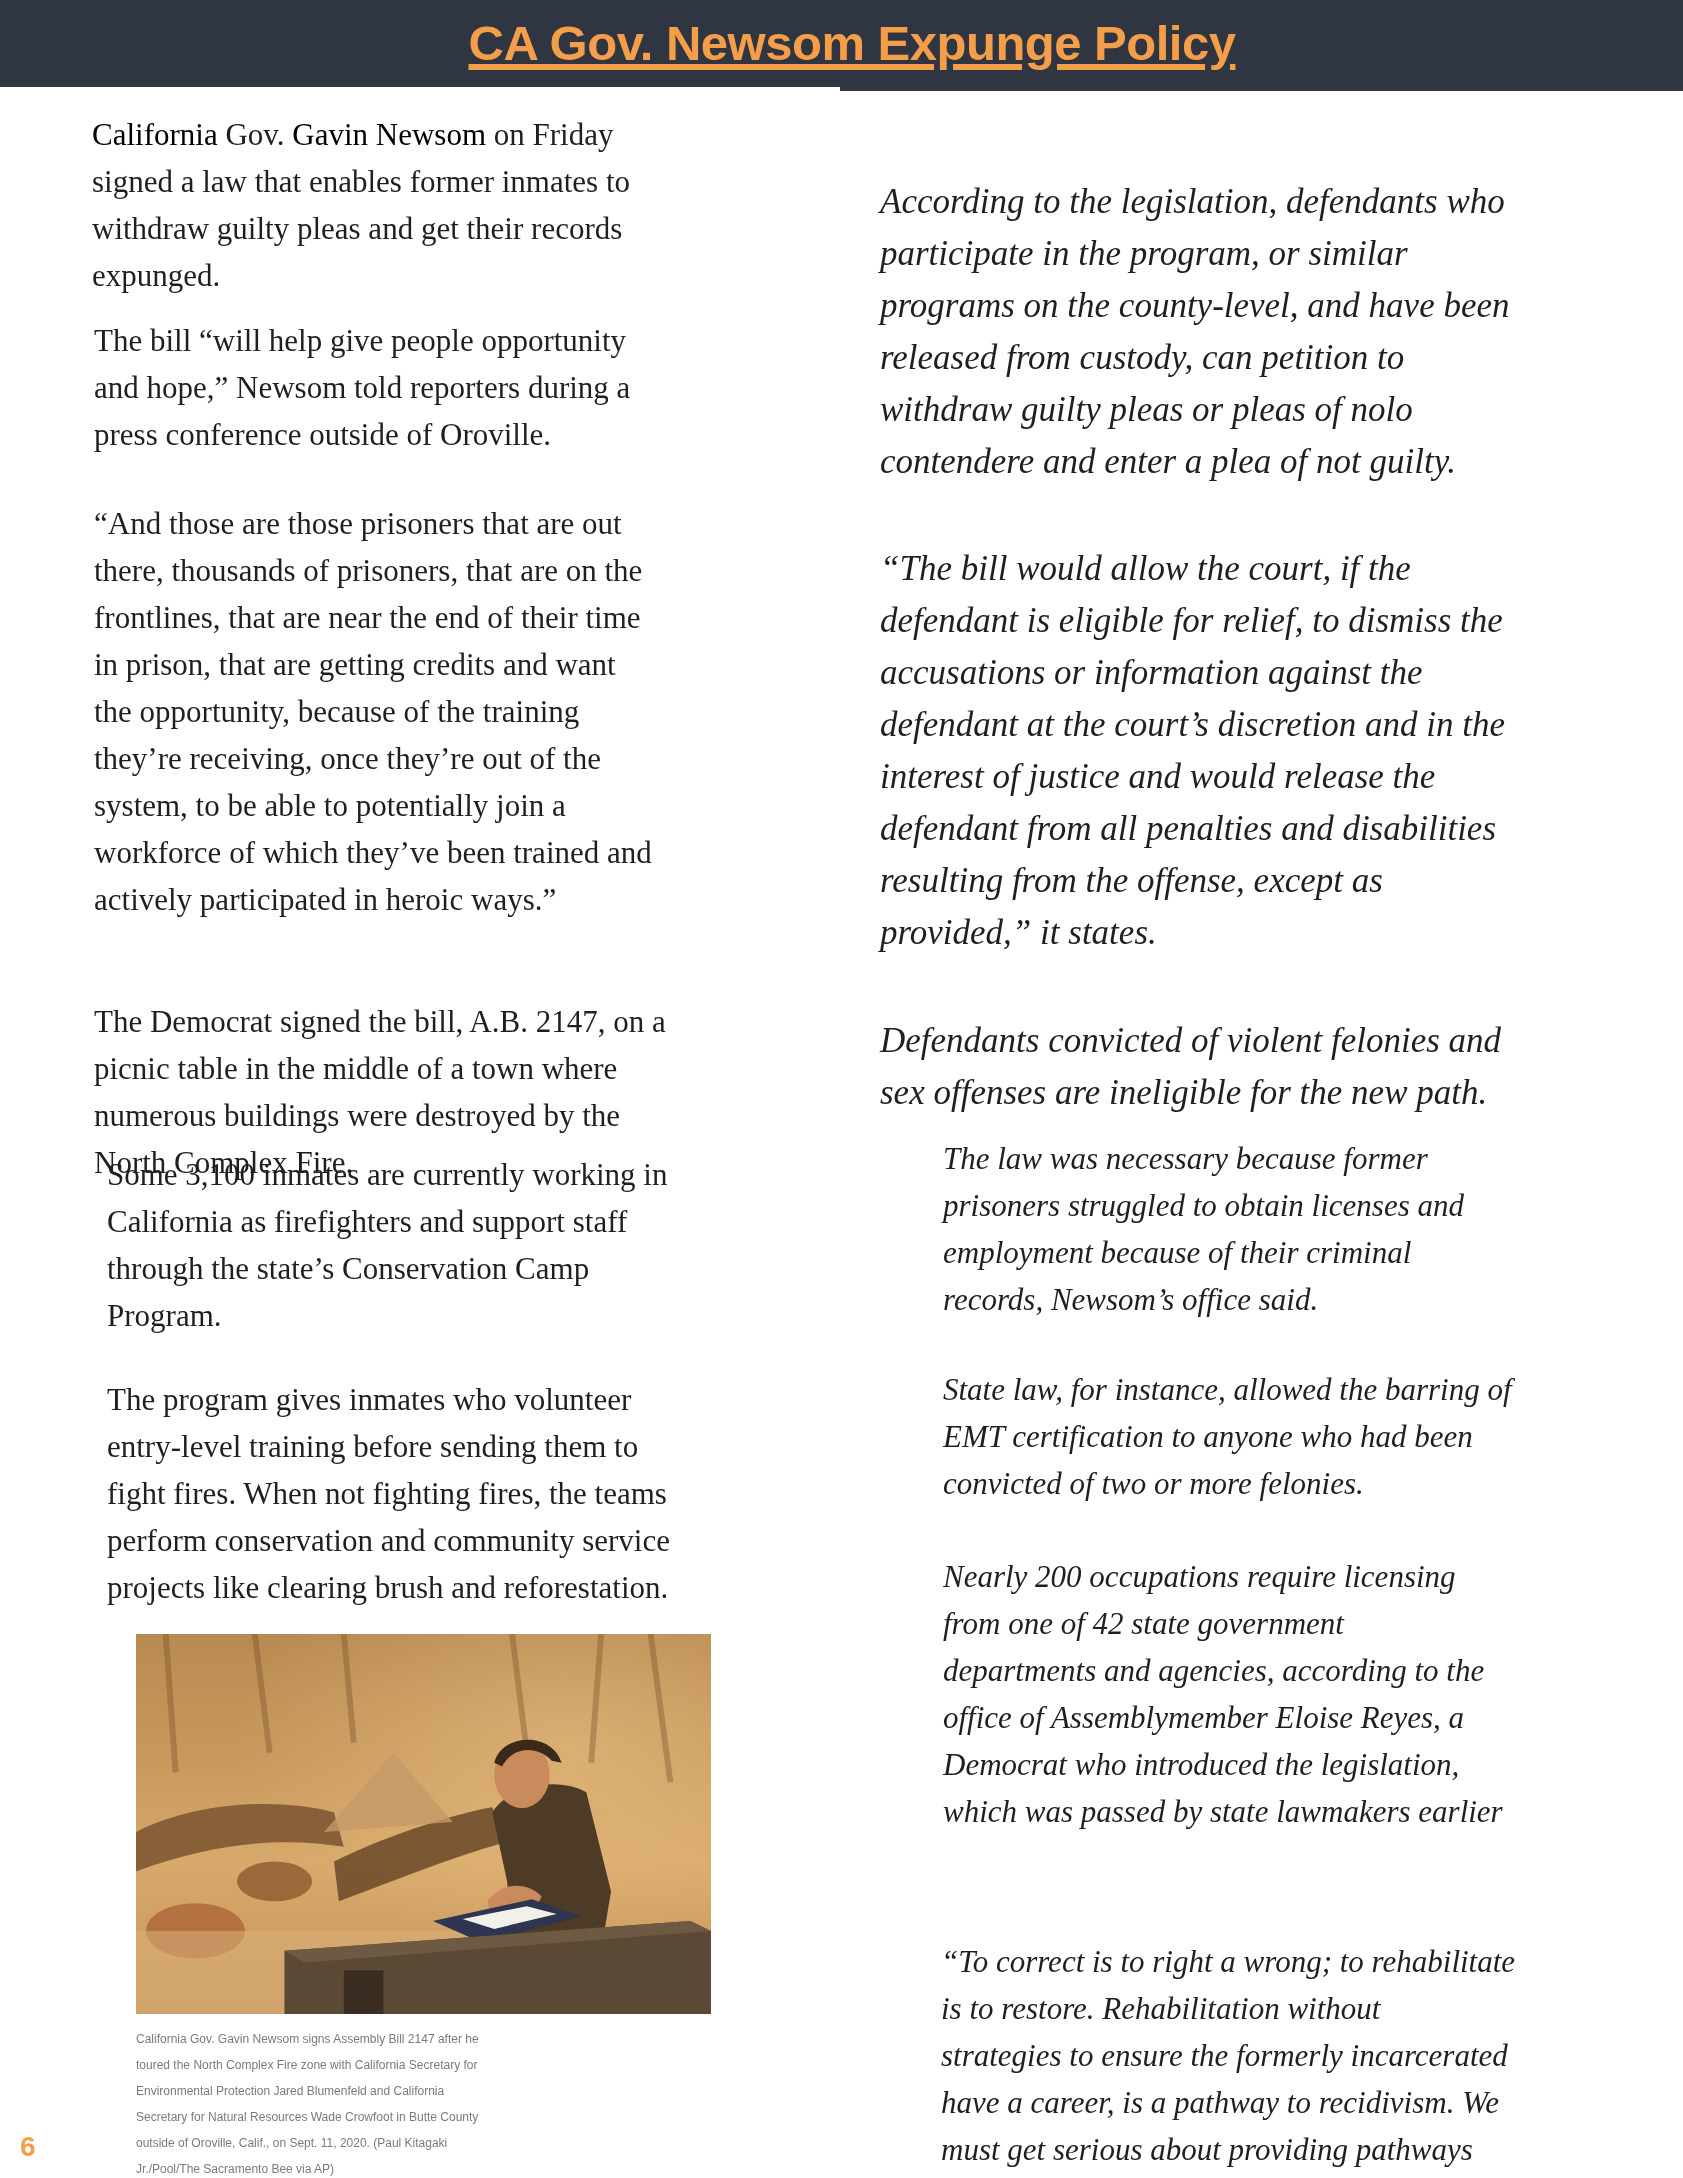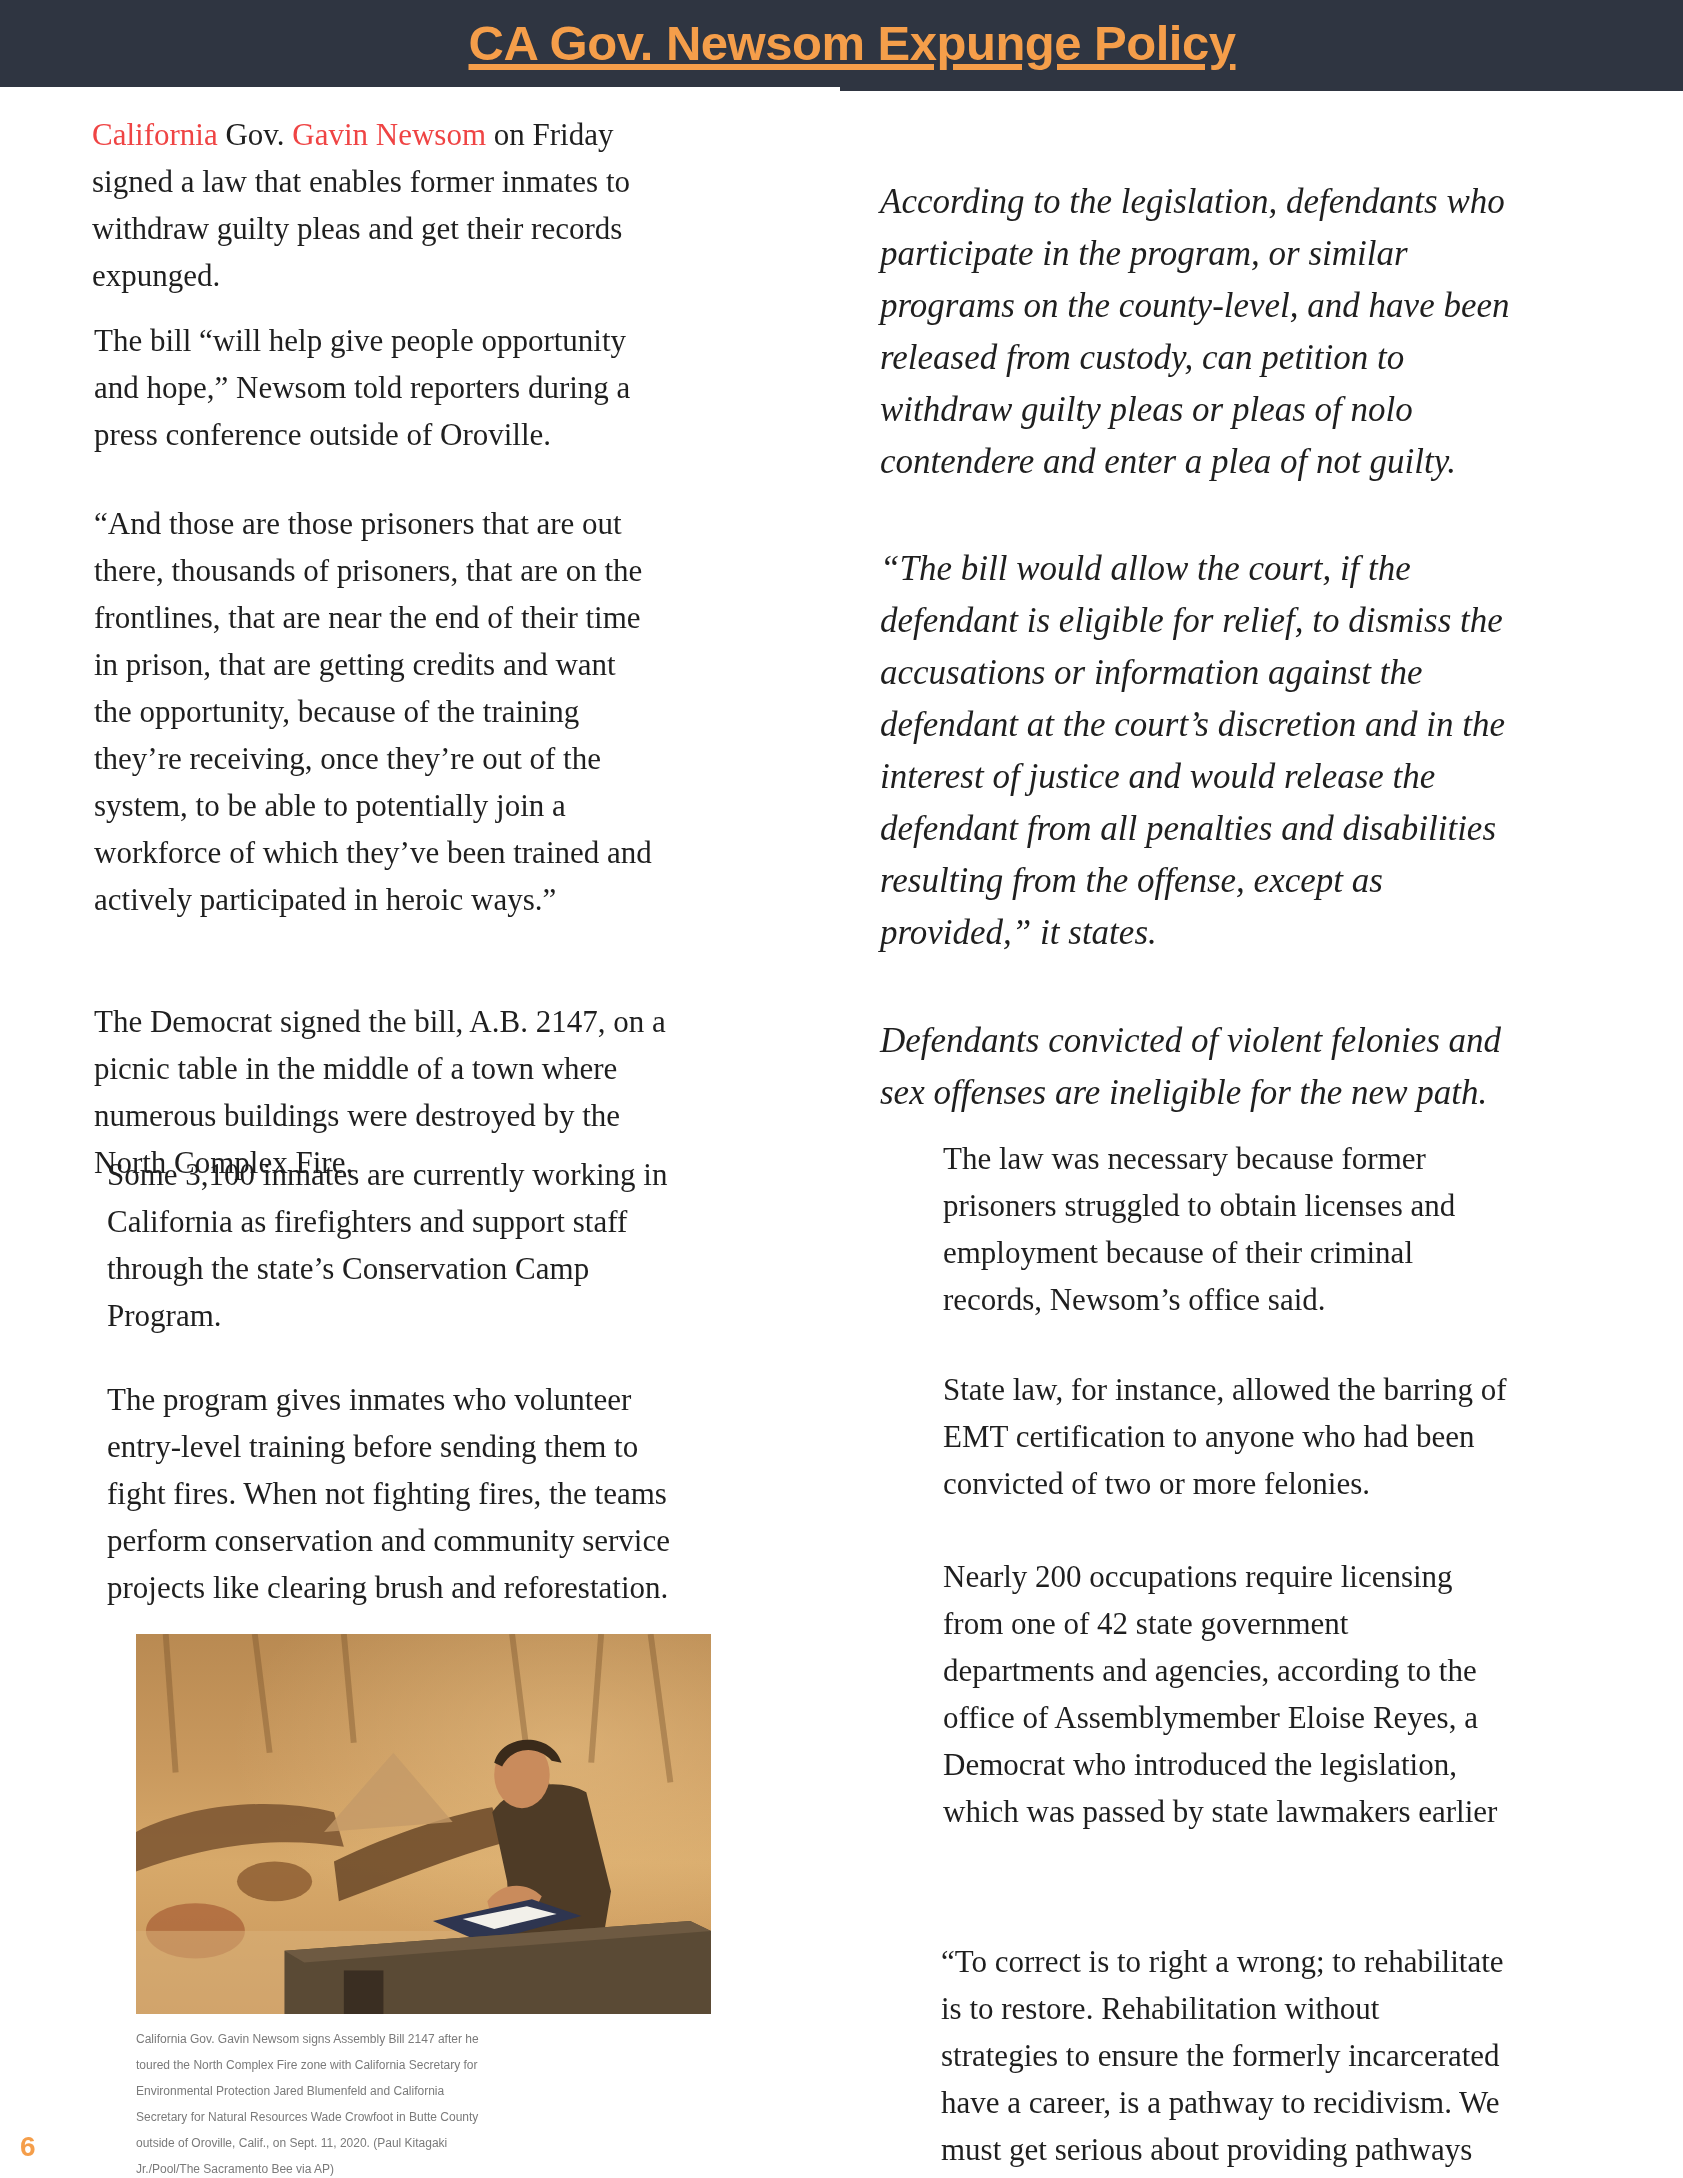--- a/index.html
+++ b/index.html
@@ -25,22 +25,22 @@
     text-underline-offset: 4px;
     white-space: nowrap; text-align: center;
     letter-spacing: -0.5px;
   }
   .para { position: absolute; margin: 0; }
   .line {
     display: block; white-space: nowrap;
   }
   .left-col .line { font-size: 31px; height: 47px; line-height: 47px; }
   .right-big .line { font-size: 35px; height: 52px; line-height: 52px; font-style: italic; }
-  .right-small .line { font-size: 31px; height: 47px; line-height: 47px; }
-  .link { color: #ef4444; }
+  .right-small .line { font-size: 31px; height: 47px; line-height: 47px; font-style: italic; }
+  .link { color: #000000; }
   .photo {
     position: absolute; left: 136px; top: 1634px; width: 575px; height: 380px;
     overflow: hidden;
     background:
       radial-gradient(ellipse at 75% 30%, rgba(255,220,160,0.35), rgba(0,0,0,0) 55%),
       linear-gradient(180deg, #b98a52 0%, #c9995e 35%, #d7a96a 60%, #c8955a 100%);
   }
   .photo svg { position: absolute; left: 0; top: 0; }
   .caption {
     position: absolute; left: 136px; top: 2026px; width: 594px;

